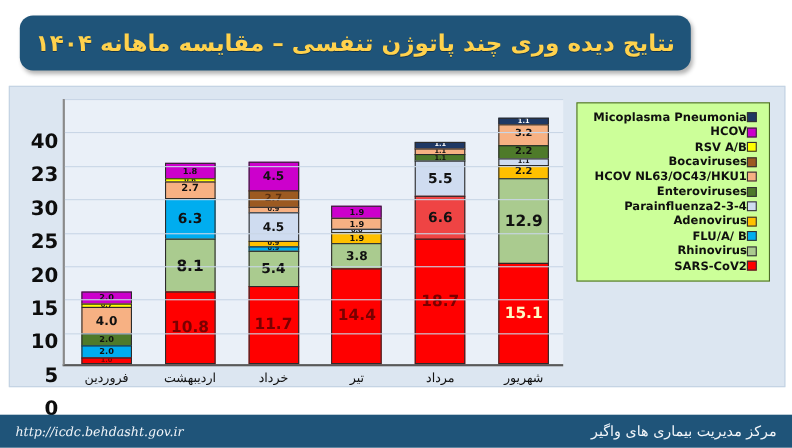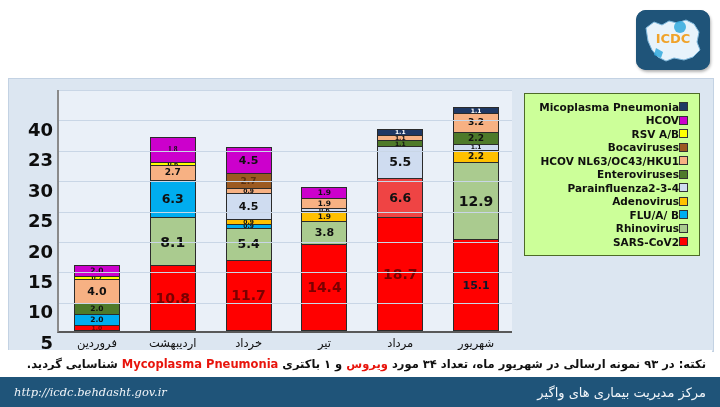--- a/index.html
+++ b/index.html
@@ -113,28 +113,22 @@
     font-family:"DejaVu Serif","Liberation Serif",serif;
   }
   .footer-fa{color:#f2f6fa;font-size:13px;direction:rtl;}
 </style>
 </head>
 <body>
 
 <div id="root">
 
   <div class="header-band">
-    <div class="logo-box">
-      <svg width="74" height="60" viewBox="0 0 74 60">
-        <rect x="0" y="0" width="74" height="60" fill="#1f5479"></rect>
-        <path d="M10 18 L18 12 L26 15 L33 11 L41 13 L50 10 L58 14 L63 22 L61 32 L64 40 L57 47 L48 50 L38 48 L30 51 L22 47 L16 40 L12 31 Z" fill="#e8f3fb" stroke="#7fb8dc" stroke-width="1"></path>
-        <circle cx="44" cy="17" r="6" fill="#33a9dd" opacity="0.85"></circle>
-        <path d="M20 38 L27 42 L25 48 L18 45 Z" fill="#33a9dd" opacity="0.85"></path>
-        <text x="37" y="33" font-family="DejaVu Sans, sans-serif" font-size="13" font-weight="bold" fill="#f0a32a" text-anchor="middle">ICDC</text>
-      </svg>
+    <div class="title-plate">
+      <div class="title-text">نتایج دیده وری چند پاتوژن تنفسی – مقایسه ماهانه ۱۴۰۴</div>
     </div>
   </div>
 
   <div class="chart-plate">
 
     <div class="plot-bg" id="plot">
 
       <div class="bars-layer" id="bars">
           <div class="bar-col" style="left: 14.9167px;">
             <div class="seg" title="SARS-CoV2: 1" style="height: 6.075px; background: rgb(255, 0, 0);">
@@ -166,21 +160,21 @@
             </div>
             <div class="seg" title="FLU/A/ B: 6.3" style="height: 38.2725px; background: rgb(0, 173, 239);">
               <span style="font-size: 12.5px; color: rgb(17, 17, 17);">6.3</span>
             </div>
             <div class="seg" title="HCOV NL63/OC43/HKU1: 2.7" style="height: 16.4025px; background: rgb(247, 177, 131);">
               <span style="font-size: 9px; color: rgb(17, 17, 17);">2.7</span>
             </div>
             <div class="seg" title="RSV A/B: 0.6" style="height: 3.645px; background: rgb(255, 255, 0);">
               <span style="font-size: 6px; color: rgb(17, 17, 17);">0.6</span>
             </div>
-            <div class="seg" title="HMPV: 1.8" style="height: 26px; background: rgb(204, 0, 204); font-family: Liberation Serif, serif;">
+            <div class="seg" title="HMPV: 1.8" style="height: 15px; background: rgb(204, 0, 204);">
               <span style="font-size: 7.5px; color: rgb(17, 17, 17);">1.8</span>
             </div>
             <div class="xlabel" style="left: -12px;">اردیبهشت</div>
           </div>
           <div class="bar-col" style="left: 166.583px;">
             <div class="seg" title="SARS-CoV2: 11.7" style="height: 71.0775px; background: rgb(255, 0, 0);">
               <span style="font-size: 14px; color: rgb(122, 0, 0);">11.7</span>
             </div>
             <div class="seg" title="Rhinovirus: 5.4" style="height: 32.805px; background: rgb(170, 203, 143);">
               <span style="font-size: 12.5px; color: rgb(17, 17, 17);">5.4</span>
@@ -242,21 +236,21 @@
             <div class="seg" title="HCOV NL63/OC43/HKU1: 1.1" style="height: 6.6825px; background: rgb(247, 177, 131);">
               <span style="font-size: 6px; color: rgb(17, 17, 17);">1.1</span>
             </div>
             <div class="seg" title="Micoplasma Pneumonia: 1.1" style="height: 6.6825px; background: rgb(31, 56, 100);">
               <span style="font-size: 6px; color: rgb(255, 255, 255);">1.1</span>
             </div>
             <div class="xlabel" style="left: -12px;">مرداد</div>
           </div>
           <div class="bar-col" style="left: 394.083px;">
             <div class="seg" title="SARS-CoV2: 15.1" style="height: 91.7325px; background: rgb(255, 0, 0);">
-              <span style="font-size: 11px; color: #0f172a;">15.1</span>
+              <span style="font-size: 14px; color: #fef9c3;">15.1</span>
             </div>
             <div class="seg" title="Rhinovirus: 12.9" style="height: 78.3675px; background: rgb(170, 203, 143);">
               <span style="font-size: 14px; color: rgb(17, 17, 17);">12.9</span>
             </div>
             <div class="seg" title="Adenovirus: 2.2" style="height: 13.365px; background: rgb(255, 192, 0);">
               <span style="font-size: 9px; color: rgb(17, 17, 17);">2.2</span>
             </div>
             <div class="seg" title="Parainfluenza2-3-4: 1.1" style="height: 6.6825px; background: rgb(207, 220, 240);">
               <span style="font-size: 6px; color: rgb(17, 17, 17);">1.1</span>
             </div>
@@ -332,24 +326,19 @@
           <span class="swatch" style="background: rgb(170, 203, 143);"></span>
           <span class="legend-label">Rhinovirus</span>
         </div>
         <div class="legend-row">
           <span class="swatch" style="background: rgb(255, 0, 0);"></span>
           <span class="legend-label">SARS-CoV2</span>
         </div>
       </div>
   </div>
 
-  <div class="note-band">
-    <div class="note-text">
-      <span>نکته: در ۹۳ نمونه ارسالی در شهریور ماه، تعداد ۳۴ مورد </span><span class="note-red">ویروس</span><span> و ۱ باکتری </span><span class="note-red">Mycoplasma Pneumonia</span><span> شناسایی گردید.</span>
-    </div>
-  </div>
 
   <div class="footer">
     <span class="footer-fa">مرکز مدیریت بیماری های واگیر</span>
     <span class="footer-url">http://icdc.behdasht.gov.ir</span>
   </div>
 
 </div>
 
 </body></html>

